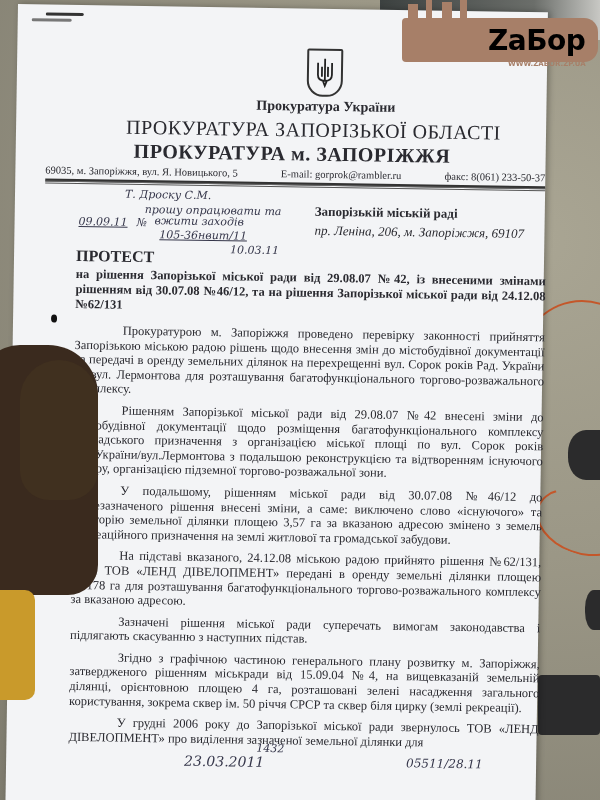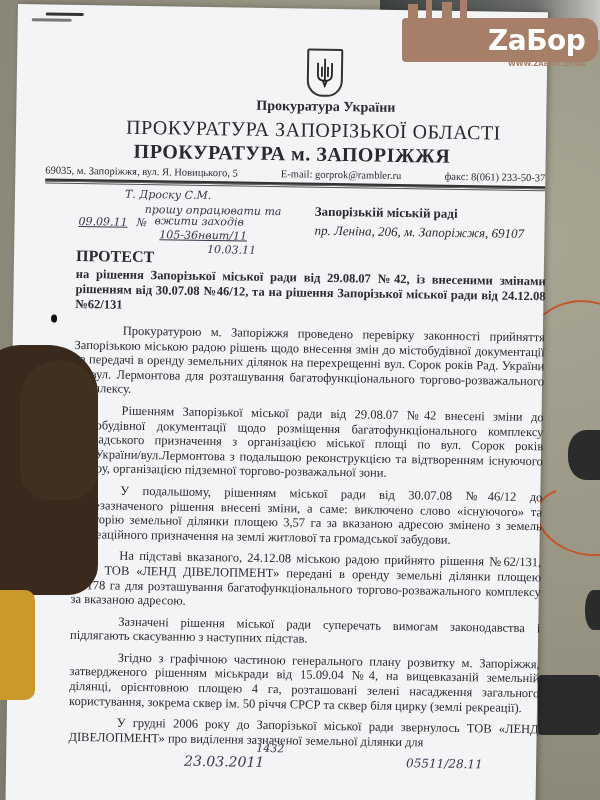--- a/index.html
+++ b/index.html
@@ -105,21 +105,21 @@
     display: flex; align-items: center;
   }
   .logo .skyline {
     width: 80px; height: 44px; position: relative;
   }
   .logo .skyline span {
     position: absolute; bottom: 0; background: #a77f68; width: 10px;
   }
   .logo .brand {
     font-family: "DejaVu Sans", sans-serif; font-weight: bold; font-size: 28px;
-    color: #ffffff; letter-spacing: -0.5px; margin-left: 6px;
+    color: #000000; letter-spacing: -0.5px; margin-left: 6px;
   }
   .logo-url {
     position: absolute; left: 508px; top: 60px; font-family: "DejaVu Sans", sans-serif;
     font-size: 7px; font-weight: bold; color: #a77f68;
   }
 </style>
 </head>
 <body>
 
 <div class="pavement"></div>
@@ -149,21 +149,21 @@
   </div>
   <div class="rule"></div>
   <div class="rule rule2"></div>
 
   <div class="handwriting" style="left:110px;top:182px;">Т. Дроску С.М.</div>
   <div class="handwriting" style="left:130px;top:197px;">прошу опрацювати та</div>
   <div class="handwriting" style="left:64px;top:210px;text-decoration:underline;text-align:right;">09.09.11</div>
   <div class="handwriting" style="left:122px;top:210px;">№</div>
   <div class="handwriting" style="left:140px;top:208px;">вжити заходів</div>
   <div class="handwriting" style="left:145px;top:222px;text-decoration:underline;">105-36нвит/11</div>
-  <div class="handwriting" style="left:193px;top:236px;">10.03.11</div>
+  <div class="handwriting" style="left:216px;top:236px;">10.03.11</div>
 
   <div class="recipient">
     <div class="name">Запорізькій міській раді</div>
     <div class="address">пр. Леніна, 206, м. Запоріжжя, 69107</div>
   </div>
 
   <div class="protest-title">ПРОТЕСТ</div>
   <div class="protest-sub">на рішення Запорізької міської ради від 29.08.07 №42, із внесеними змінами рішенням від 30.07.08 №46/12, та на рішення Запорізької міської ради від 24.12.08 №62/131</div>
 
   <div class="body-text">

